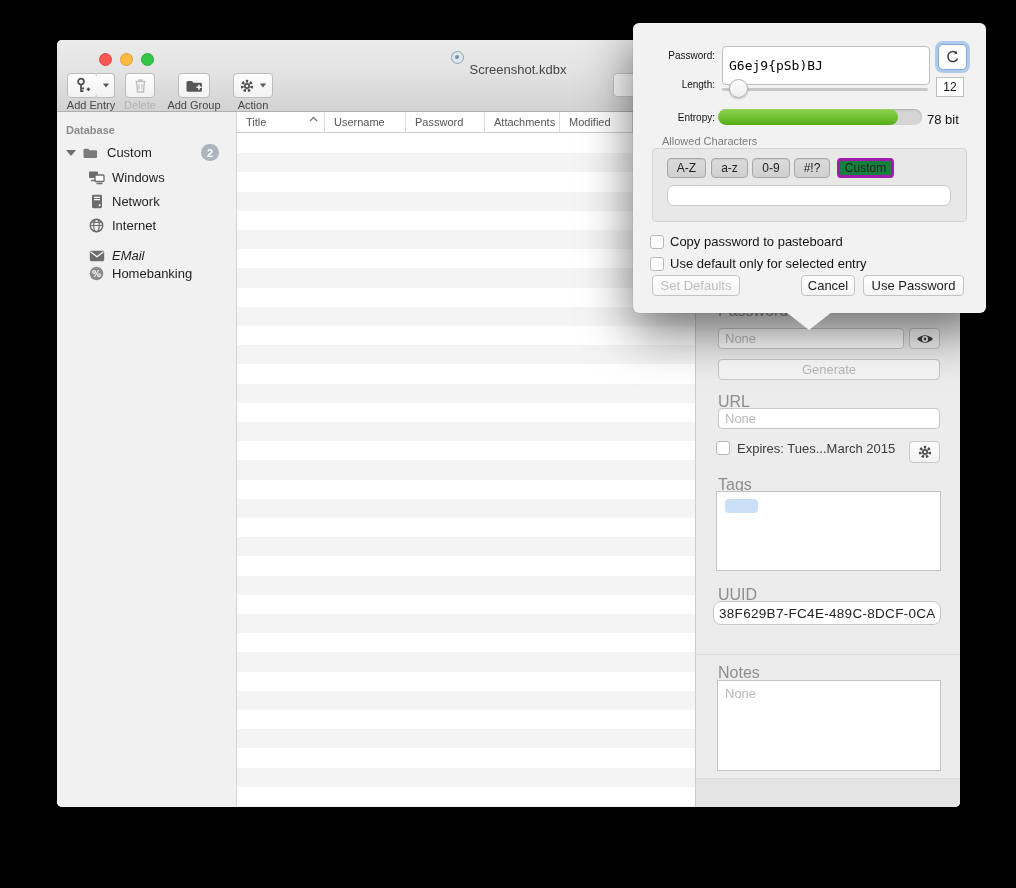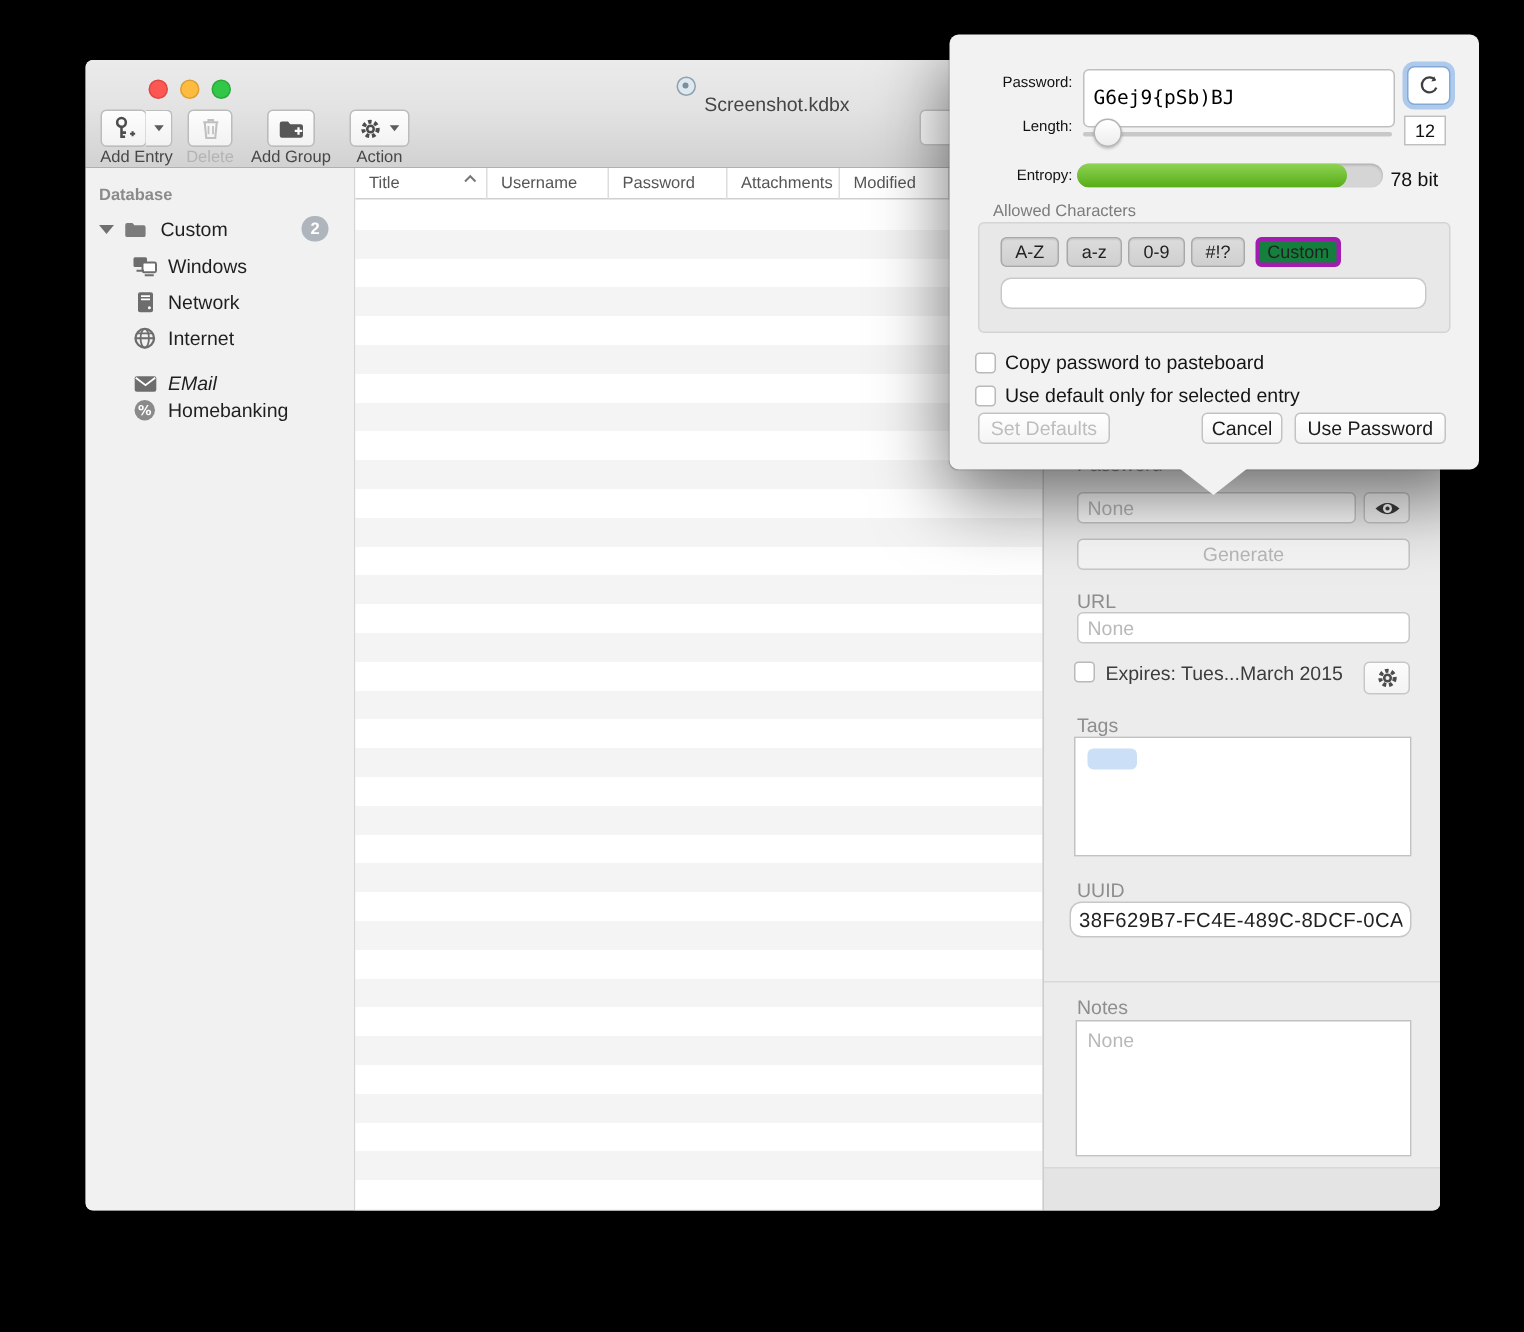--- a/index.html
+++ b/index.html
@@ -51,21 +51,21 @@
 
   .tablearea { width:458px; flex:none; background:#fff; position:relative; }
   .thead { position:absolute; left:0; right:0; top:0; height:21px; background:#fff; border-bottom:1px solid #cfcfcf; }
   .th { position:absolute; top:0; height:21px; font-size:11px; color:#555; padding:4px 0 0 9px; border-right:1px solid #ddd; }
   .sortcaret { position:absolute; right:6px; top:4px; }
   .tbody { position:absolute; left:0; right:0; top:22px; bottom:0;
     background-image:repeating-linear-gradient(to bottom,#ffffff 0px,#ffffff 19.2px,#f4f4f5 19.2px,#f4f4f5 38.4px); }
 
   
   .panel { flex:1; background:#ececec; border-left:1px solid #cccccc; position:relative; font-size:13px; }
-  .plabel { position:absolute; font-size:13px; color:#8e8e8e; }
+  .plabel { position:absolute; font-size:16px; color:#8e8e8e; }
   .pfield { position:absolute; height:21px; background:#fff; border:1px solid #c7c7c7; border-radius:4px;
     font-size:13px; color:#222; padding:0 6px; font-family:"Liberation Sans",sans-serif; outline:none; }
   .pfield::placeholder { color:#b9b9b9; }
   .pbtn { position:absolute; background:linear-gradient(#fcfcfc,#f3f3f3); border:1px solid #c7c7c7; border-radius:4px;
     display:flex; align-items:center; justify-content:center; font-size:13px; color:#2c2c2c; }
   .pbtn.disabled { color:#b9b9b9; }
   .cbox { width:14px; height:14px; background:#fff; border:1px solid #b9b9b9; border-radius:3px; flex:none; }
   .expires-row { position:absolute; left:20px; top:329px; display:flex; align-items:flex-start; gap:7px; color:#3c3c3c; }
   .tagsbox { position:absolute; left:20px; top:379px; width:225px; height:80px; background:#fff; border:1px solid #c2c2c2; }
   .tagchip { position:absolute; left:8px; top:7px; width:33px; height:14px; border-radius:4px; background:#cbdff7; }

